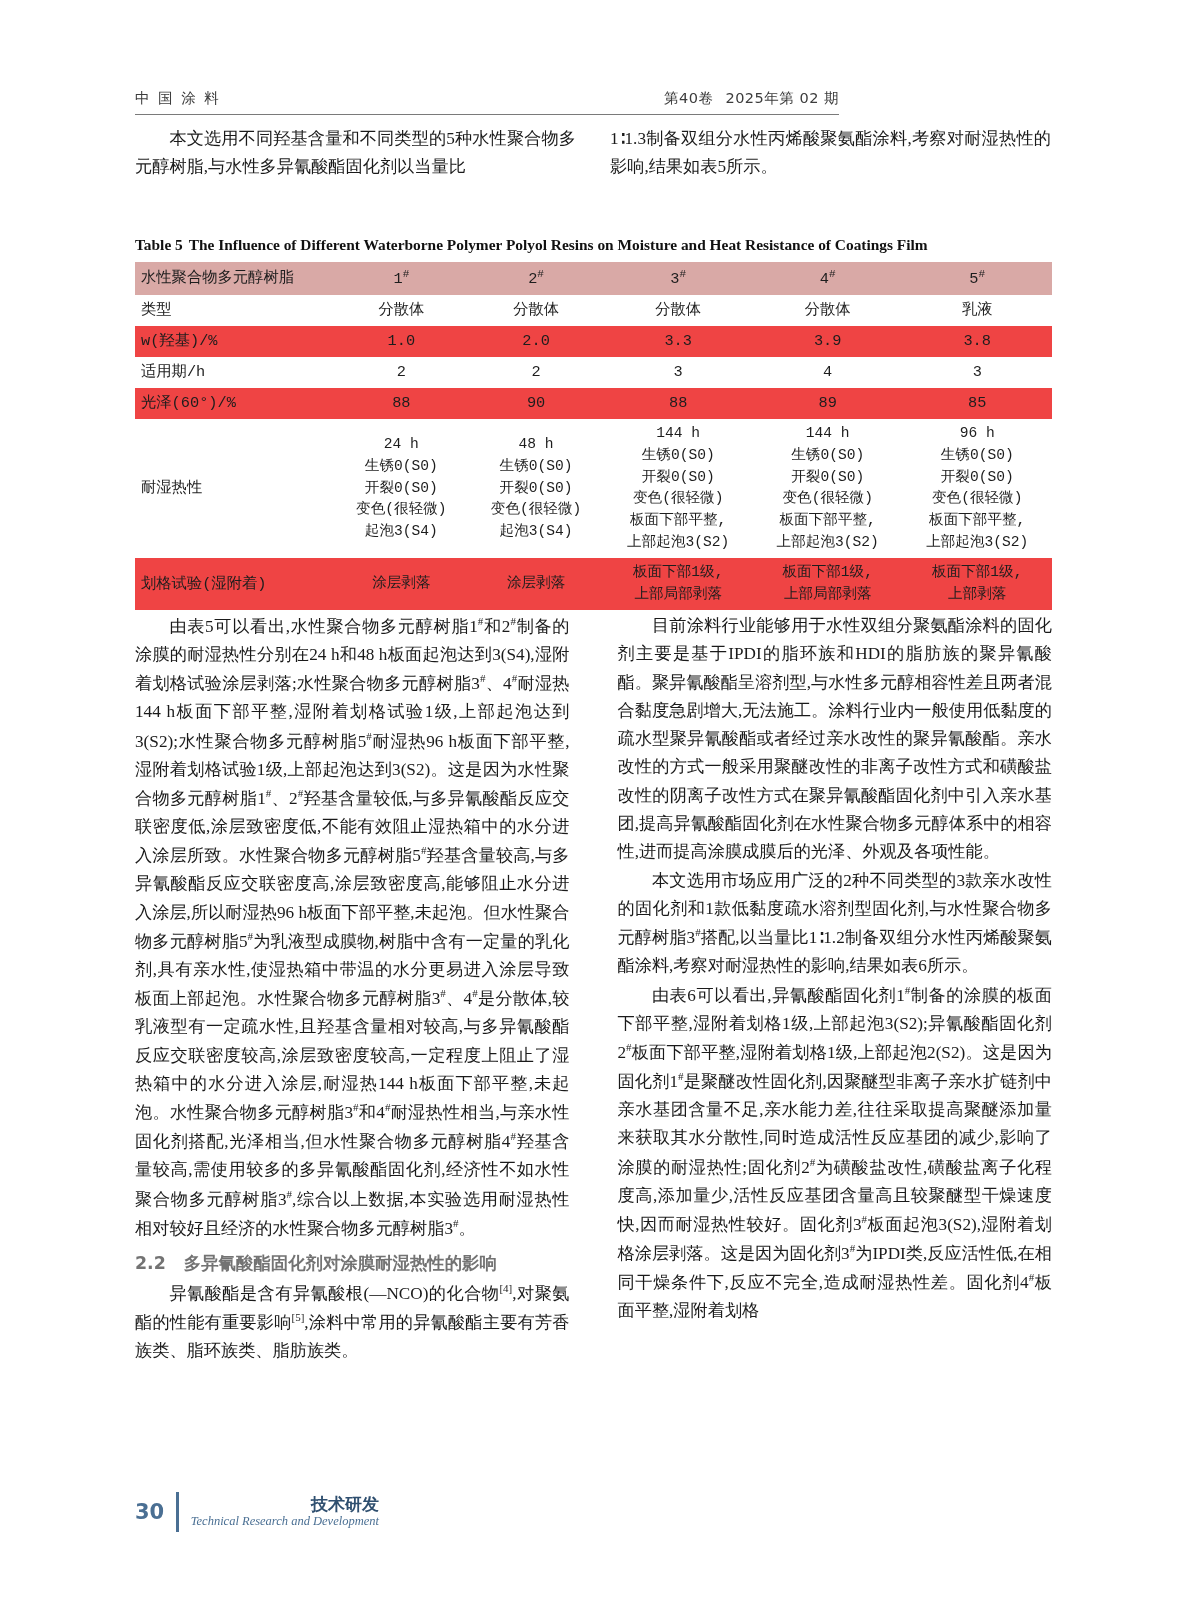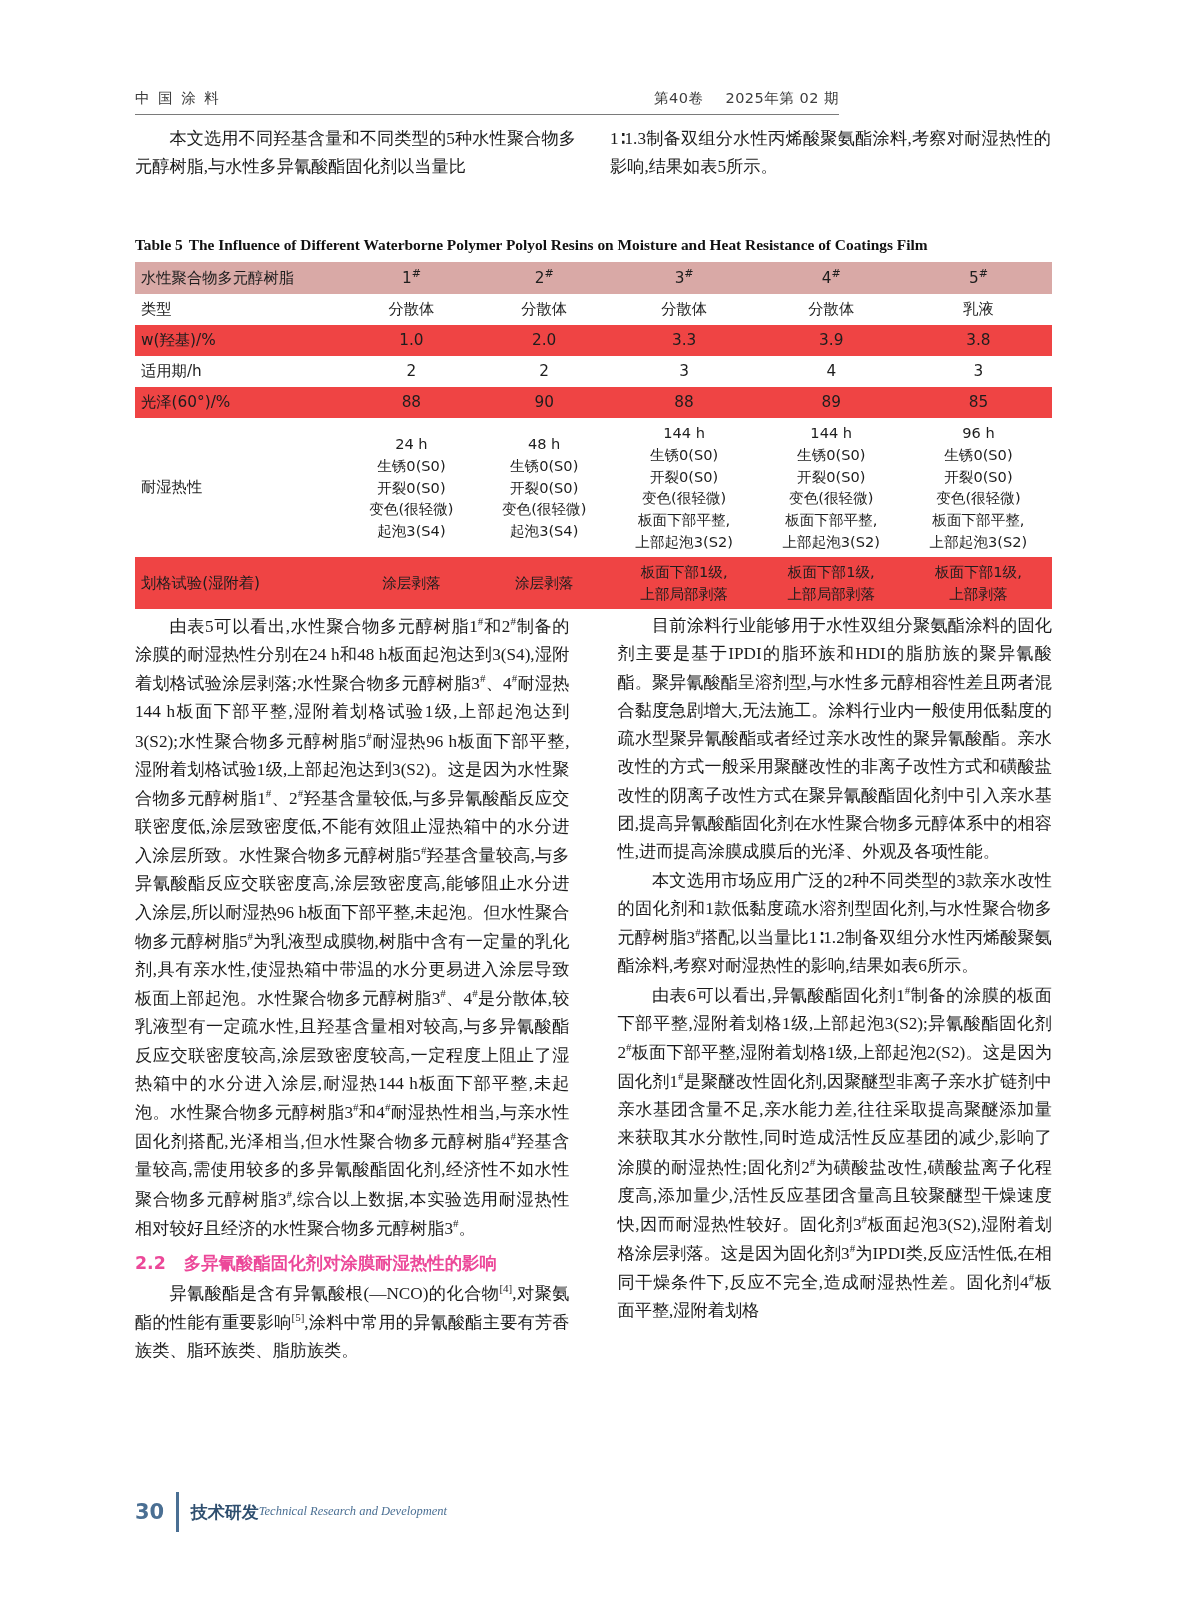--- a/index.html
+++ b/index.html
@@ -36,21 +36,21 @@
     font-family: "DejaVu Sans", sans-serif;
     font-size: 14.5px;
     color: #3c3c3c;
     letter-spacing: 2px;
     border-bottom: 1.3px solid #7a7a7a;
     padding-bottom: 6px;
   }
   .runhead .right {
     letter-spacing: 0.5px;
     display: flex;
-    gap: 22px;
+    gap: 12px;
     margin-top: 16px;
   }
 
   
   .intro {
     position: absolute;
     top: 125px;
     left: 135px;
     width: 917px;
     display: flex;
@@ -101,24 +101,25 @@
     width: 917px;
   }
   table.data {
     border-collapse: collapse;
     width: 917px;
     font-size: 15.3px;
     font-family: "DejaVu Sans", sans-serif;
     color: #1d1d1d;
   }
   table.data td {
-    padding: 4px 19px;
+    padding: 4px 8px;
     vertical-align: middle;
     text-align: center;
     line-height: 1.5;
+    font-family: Liberation Mono, monospace;
   }
   table.data td.lbl {
     text-align: left;
     padding-left: 6px;
     width: 185px;
   }
   .rowA { background: #d9a9a6; }
   .rowB { background: #ffffff; }
   .rowC { background: #ef4444; }
   sup.hash { font-size: 11px; vertical-align: super; }
@@ -138,21 +139,21 @@
     font-size: 17.2px;
     line-height: 1.645;
     text-align: justify;
     text-justify: inter-ideograph;
   }
   .body-cols p { margin: 0 0 0 0; }
   .body-cols p + p { margin-top: 0px; }
   .sec-head {
     display: flex;
     gap: 18px;
-    color: #ec4899;
+    color: #737373;
     font-family: "DejaVu Sans", sans-serif;
     font-weight: bold;
     font-size: 17.4px;
     margin-top: 6px;
     margin-bottom: 2px;
   }
   .sec-head .num { flex: none; }
   sup.ref { font-size: 11px; vertical-align: super; }
 
   
@@ -183,21 +184,21 @@
     line-height: 1.1;
   }
   .footer .ftext-en {
     font-family: "Liberation Serif", serif;
     font-style: italic;
     font-size: 12.5px;
     color: #4a6f93;
     line-height: 1.1;
     margin-top: 2px;
   }
-  .footer .ftcol { display: flex; flex-direction: row; text-align: right; }
+  .footer .ftcol { display: flex; flex-direction: column; text-align: right; }
 </style>
 </head>
 <body>
 
 <div class="page">
 
   <div class="runhead">
     <span>中 国 涂 料</span>
     <span class="right">
       <span>第40卷</span>

